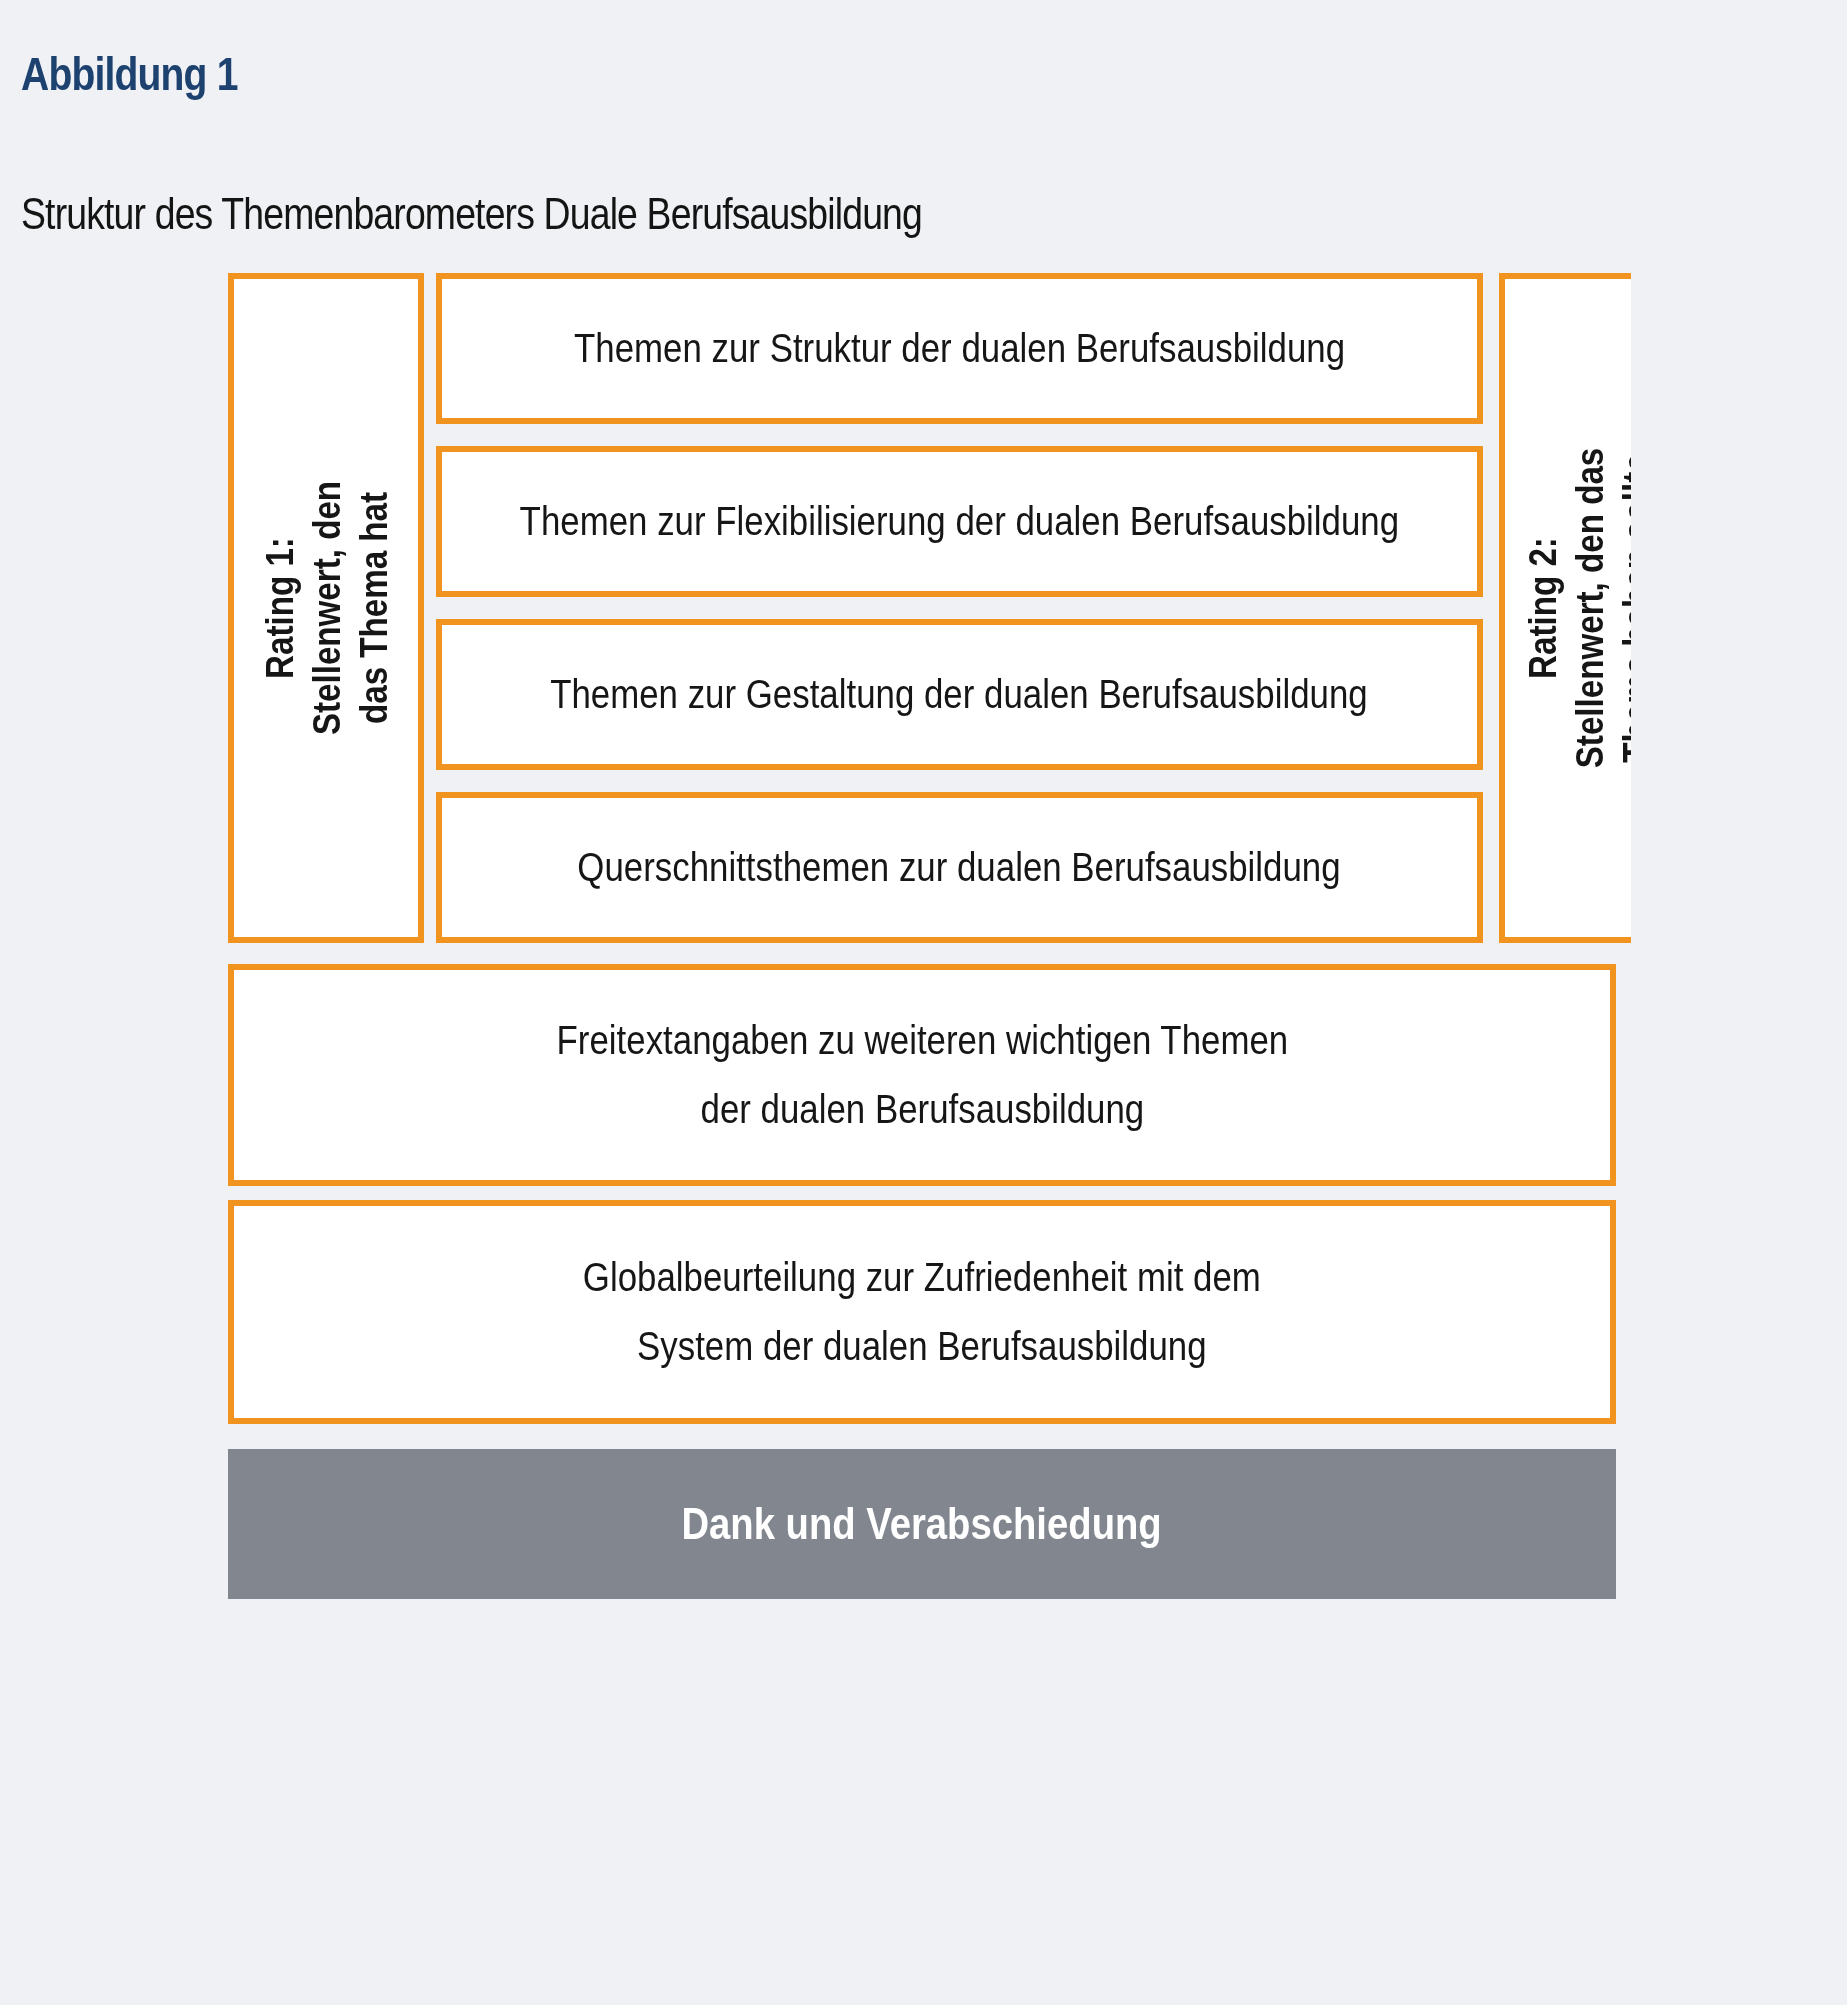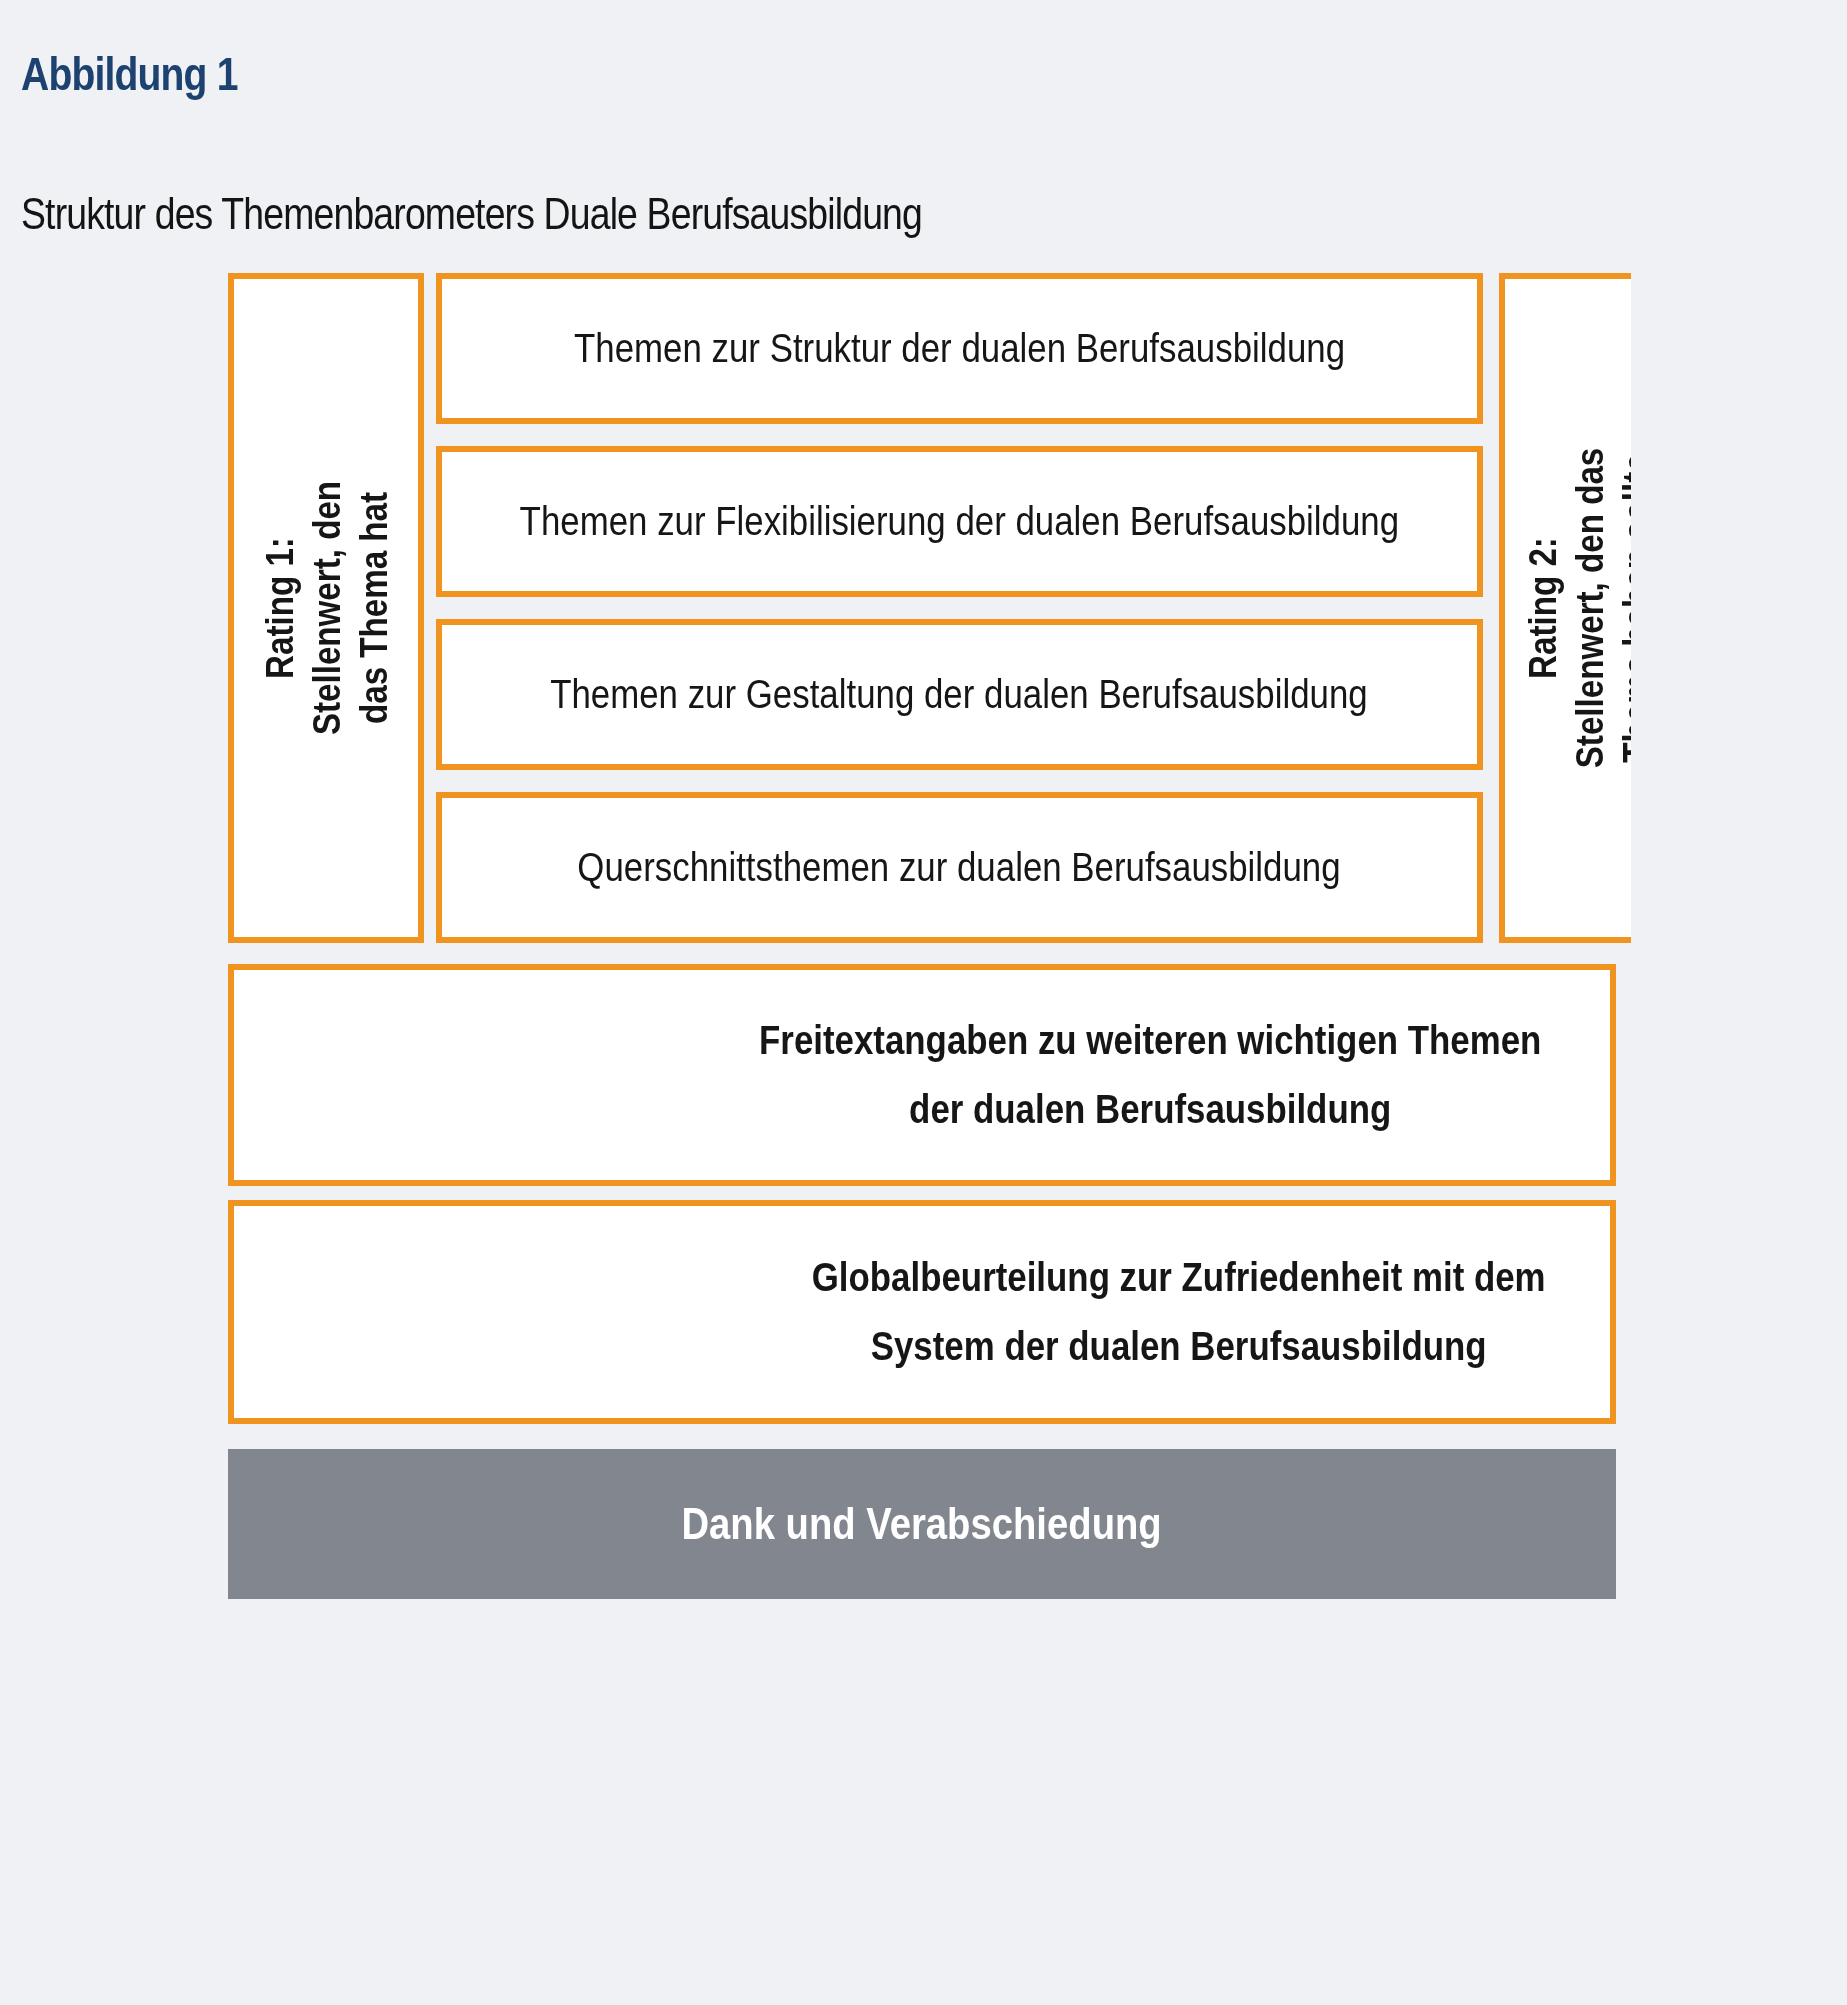--- a/index.html
+++ b/index.html
@@ -107,25 +107,25 @@
     align-items: center;
     justify-content: center;
     font-size: 41px;
     font-weight: 400;
     color: #161616;
     text-align: center;
   }
   .wide-box {
     display: flex;
     flex-direction: column;
-    align-items: flex-end;
+    align-items: center;
     justify-content: center;
     text-align: center;
     font-size: 41px;
-    font-weight: 700;
+    font-weight: 400;
     color: #161616;
     line-height: 69px;
   }
   .freetext-box { margin-top: 21.6px; height: 222px; }
   .global-box   { margin-top: 14px; height: 224px; }
   .outro-box {
     margin-top: 25px;
     height: 150px;
   }
   .outro-title { font-size: 45px; font-weight: 700; }

